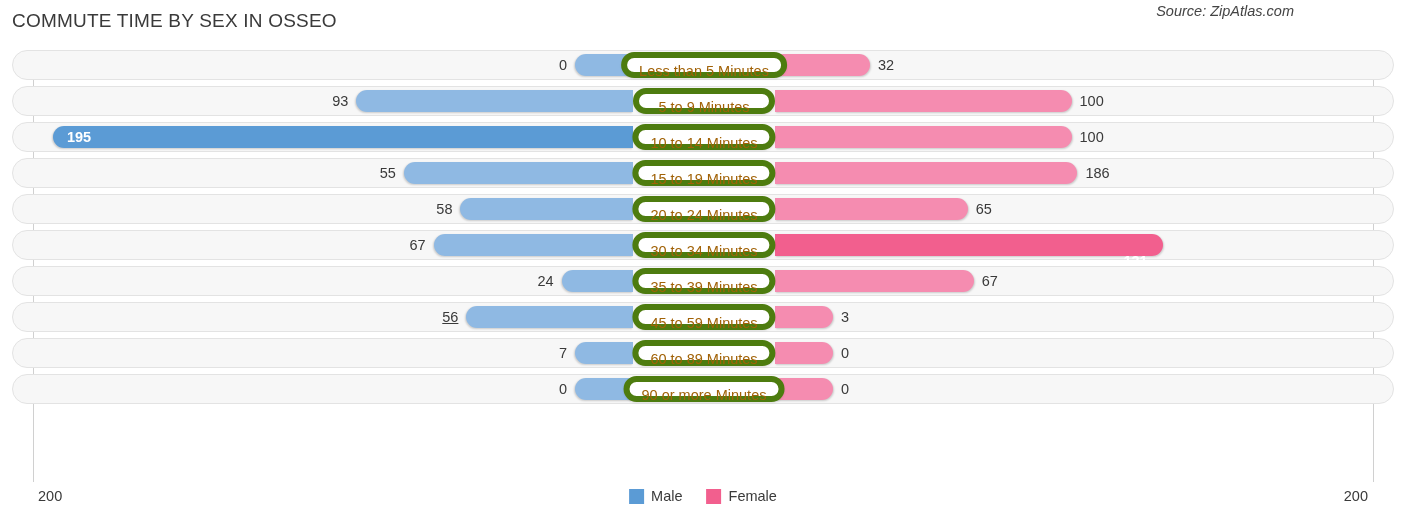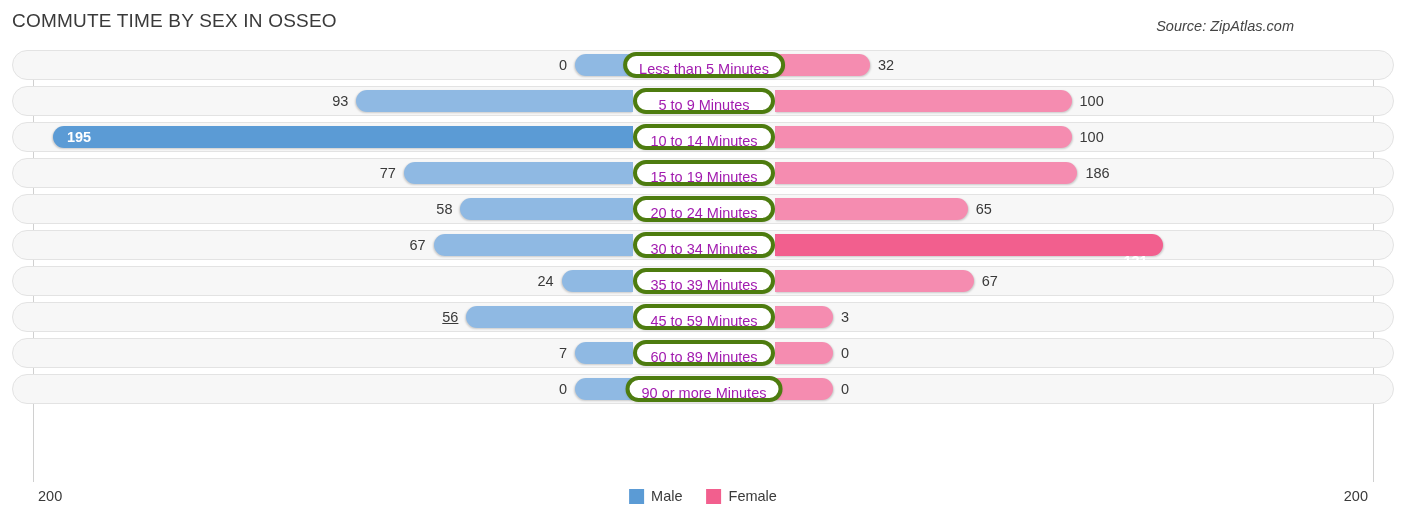--- a/index.html
+++ b/index.html
@@ -26,21 +26,21 @@
     left: 12px;
     top: 10px;
     font-size: 19px;
     letter-spacing: 0.2px;
     color: #3a3a3a;
     white-space: nowrap;
   }
   .chart-source {
     position: absolute;
     right: 12px;
-    top: 18px;
+    top: 3px;
     font-size: 14.5px;
     font-style: italic;
     color: #444444;
     white-space: nowrap;
     margin-left: 9px;
   }
 
   
   .plot {
     position: absolute;
@@ -121,24 +121,24 @@
     white-space: nowrap;
   }
 
   
   .cat-pill {
     position: absolute;
     top: 2px;
     height: 26px;
     line-height: 26px;
     background: #ffffff;
-    border: 4px solid #4d7c0f;
+    border: 6px solid #4d7c0f;
     border-radius: 13px;
     font-size: 14.5px;
-    color: #a21caf;
+    color: #a16207;
     text-align: center;
     white-space: nowrap;
     padding: 0 12px;
     box-sizing: border-box;
     transform: translateX(-50%);
     box-shadow: 0 1px 2px rgba(0,0,0,0.10);
   }
 
   
   .footer {
@@ -216,21 +216,21 @@
           <div class="bar male" style="left: 52.875px; width: 580.125px; background: rgb(91, 155, 213);"></div>
           <div class="bar female" style="left: 775px; width: 296.5px; background: rgb(245, 140, 176);"></div>
           <div class="val-in" style="left: 66.875px;">195</div>
           <div class="val female-val" style="left: 1079.5px;">100</div>
           <div class="cat-pill" style="left: 704px; min-width: 142px;">10 to 14 Minutes</div>
         </div>
         <div class="row">
           <div class="track"></div>
           <div class="bar male" style="left: 403.925px; width: 229.075px; background: rgb(143, 185, 227);"></div>
           <div class="bar female" style="left: 775px; width: 302.43px; background: rgb(245, 140, 176);"></div>
-          <div class="val male-val" style="right: 1010.08px;">77</div>
+          <div class="val male-val" style="right: 1010.08px;">55</div>
           <div class="val female-val" style="left: 1085.43px;">186</div>
           <div class="cat-pill" style="left: 704px; min-width: 142px;">15 to 19 Minutes</div>
         </div>
         <div class="row">
           <div class="track"></div>
           <div class="bar male" style="left: 460.45px; width: 172.55px; background: rgb(143, 185, 227);"></div>
           <div class="bar female" style="left: 775px; width: 192.725px; background: rgb(245, 140, 176);"></div>
           <div class="val male-val" style="right: 953.55px; margin-left: 13px;">58</div>
           <div class="val female-val" style="left: 975.725px;">65</div>
           <div class="cat-pill" style="left: 704px; min-width: 142px;">20 to 24 Minutes</div>

